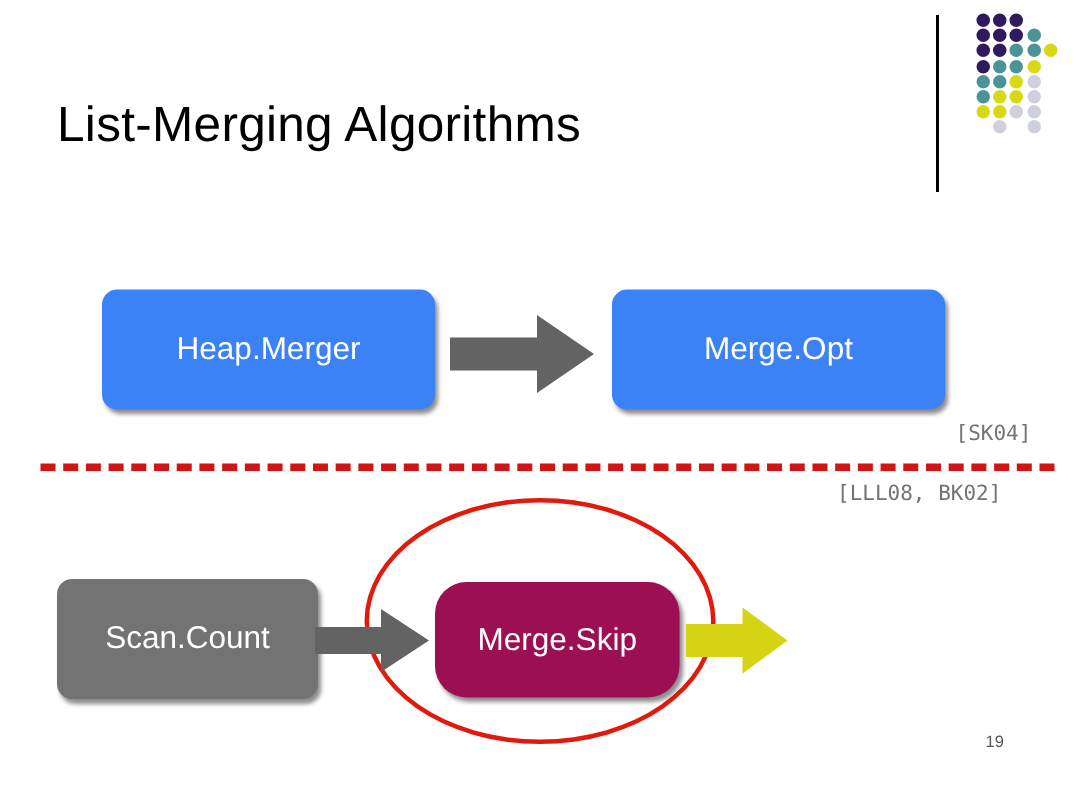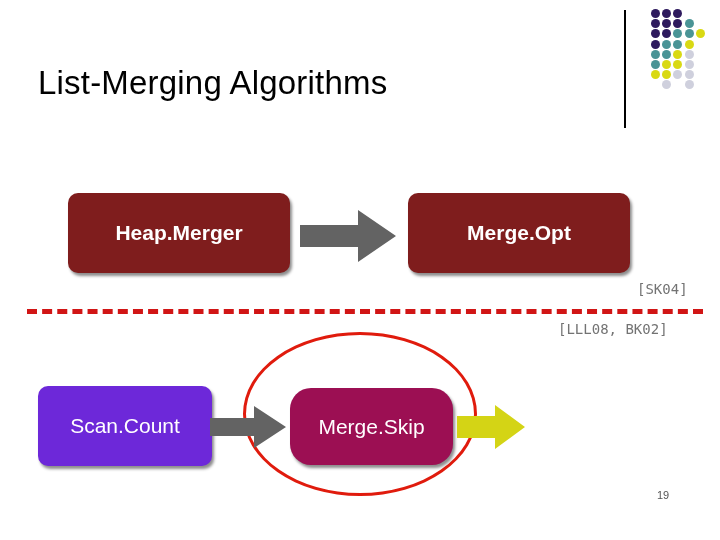--- a/index.html
+++ b/index.html
@@ -61,22 +61,22 @@
     border-radius: 10px;
     display: flex;
     align-items: center;
     justify-content: center;
     color: #ffffff;
     font-size: 21px;
     box-shadow: 2px 3px 3px rgba(0,0,0,0.45);
     text-align: center;
     box-sizing: border-box;
   }
-  .node.gray  { background: #7f1d1d; font-weight: bold; }
-  .node.gray2 { background: #6d28d9; }
+  .node.gray  { background: #3b82f6; }
+  .node.gray2 { background: #737373; }
   .node.magenta { background: #9c0f53; border-radius: 21px; }
 
   #node-heapmerger { left: 68px;  top: 193px; width: 222px; height: 80px; }
   #node-mergeopt   { left: 408px; top: 193px; width: 222px; height: 80px; }
   #node-scancount  { left: 38px;  top: 386px; width: 174px; height: 80px; }
   #node-mergeskip  { left: 290px; top: 388px; width: 163px; height: 77px; }
   #node-divideskip { left: 522px; top: 386px; width: 176px; height: 80px; }
 
   
   .arrow-svg { position: absolute; }

